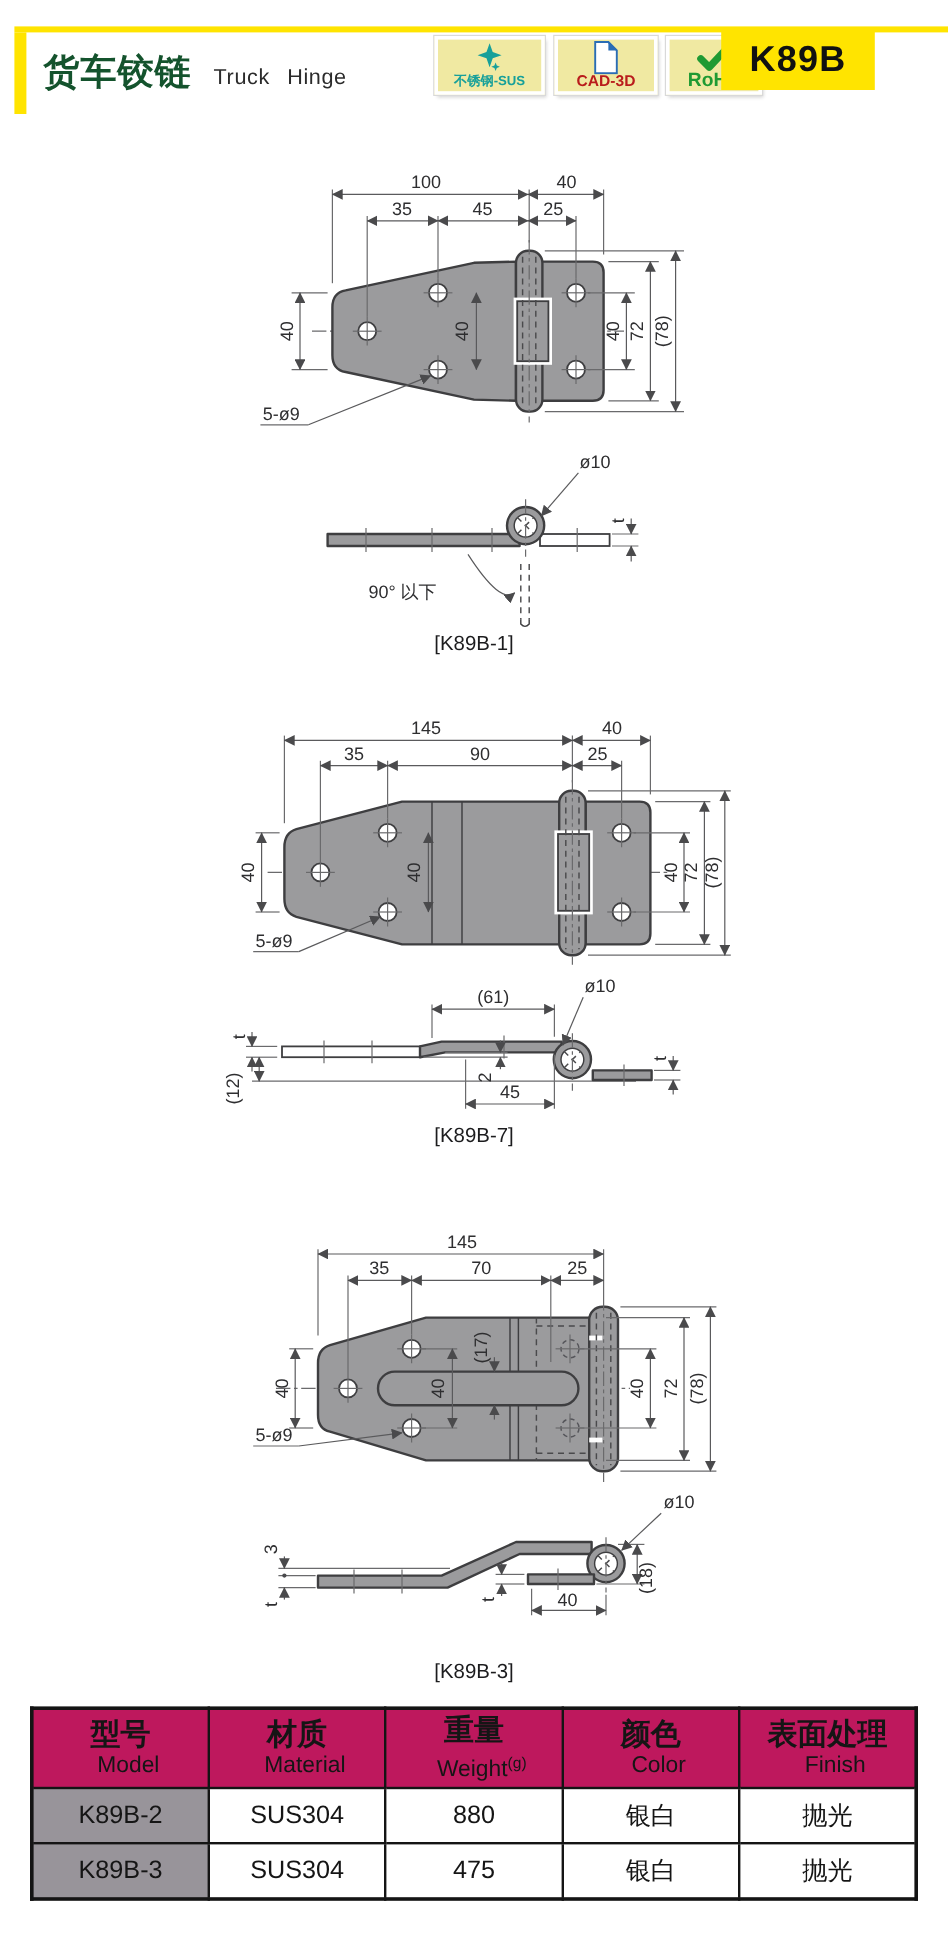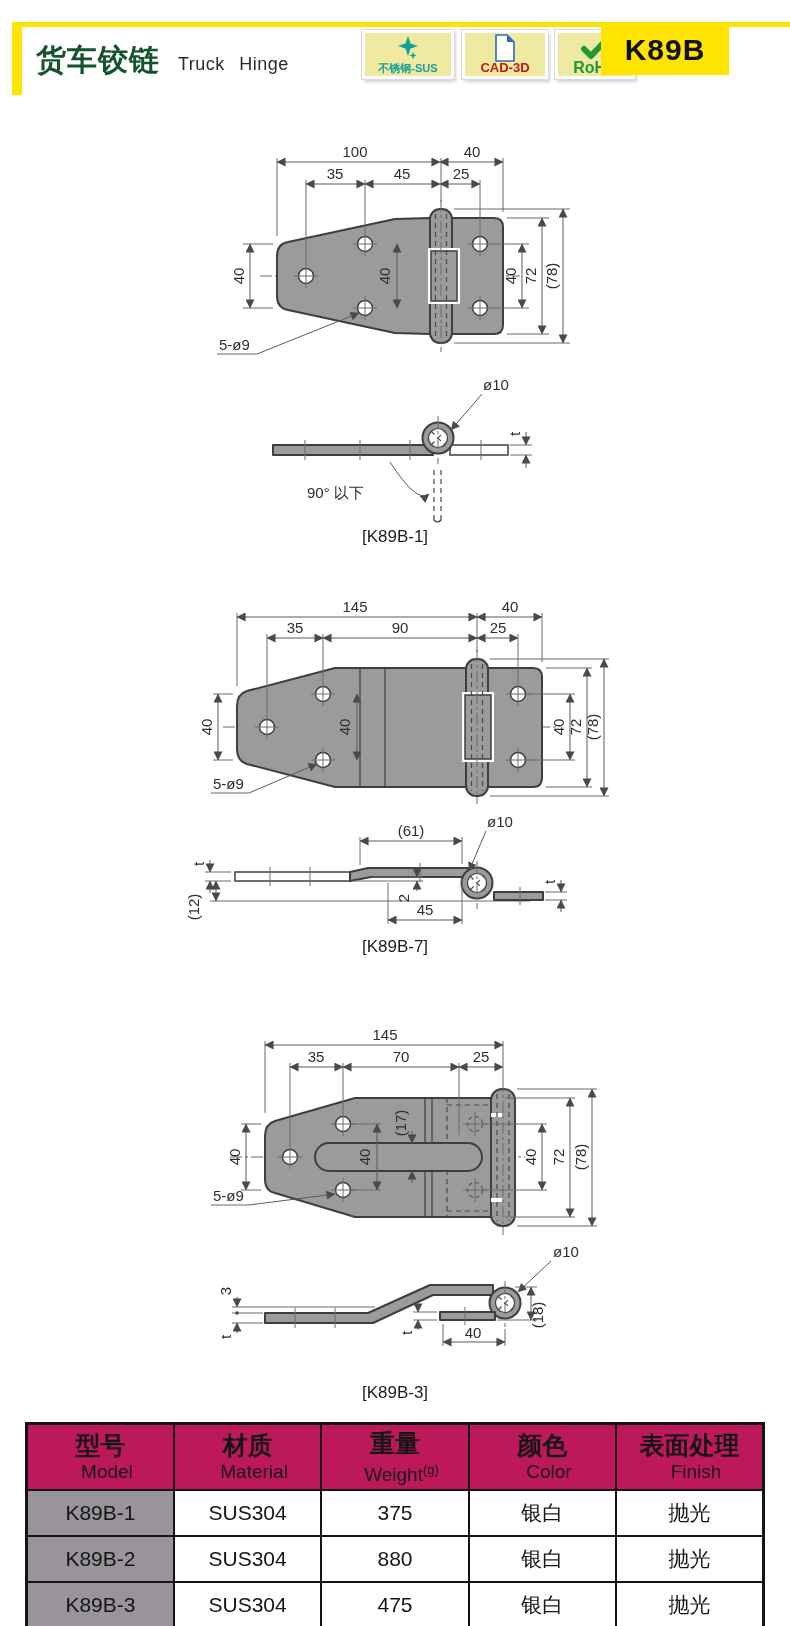--- a/index.html
+++ b/index.html
@@ -455,27 +455,20 @@
         <span class="en">Color</span>
       </th>
       <th>
         <span class="zh">表面处理</span>
         <span class="en">Finish</span>
       </th>
     </tr>
   </thead>
   <tbody>
     <tr>
-      <td class="model">K89B-1</td>
-      <td>SUS304</td>
-      <td>375</td>
-      <td>银白</td>
-      <td>抛光</td>
-    </tr>
-    <tr>
       <td class="model">K89B-2</td>
       <td>SUS304</td>
       <td>880</td>
       <td>银白</td>
       <td>抛光</td>
     </tr>
     <tr>
       <td class="model">K89B-3</td>
       <td>SUS304</td>
       <td>475</td>

